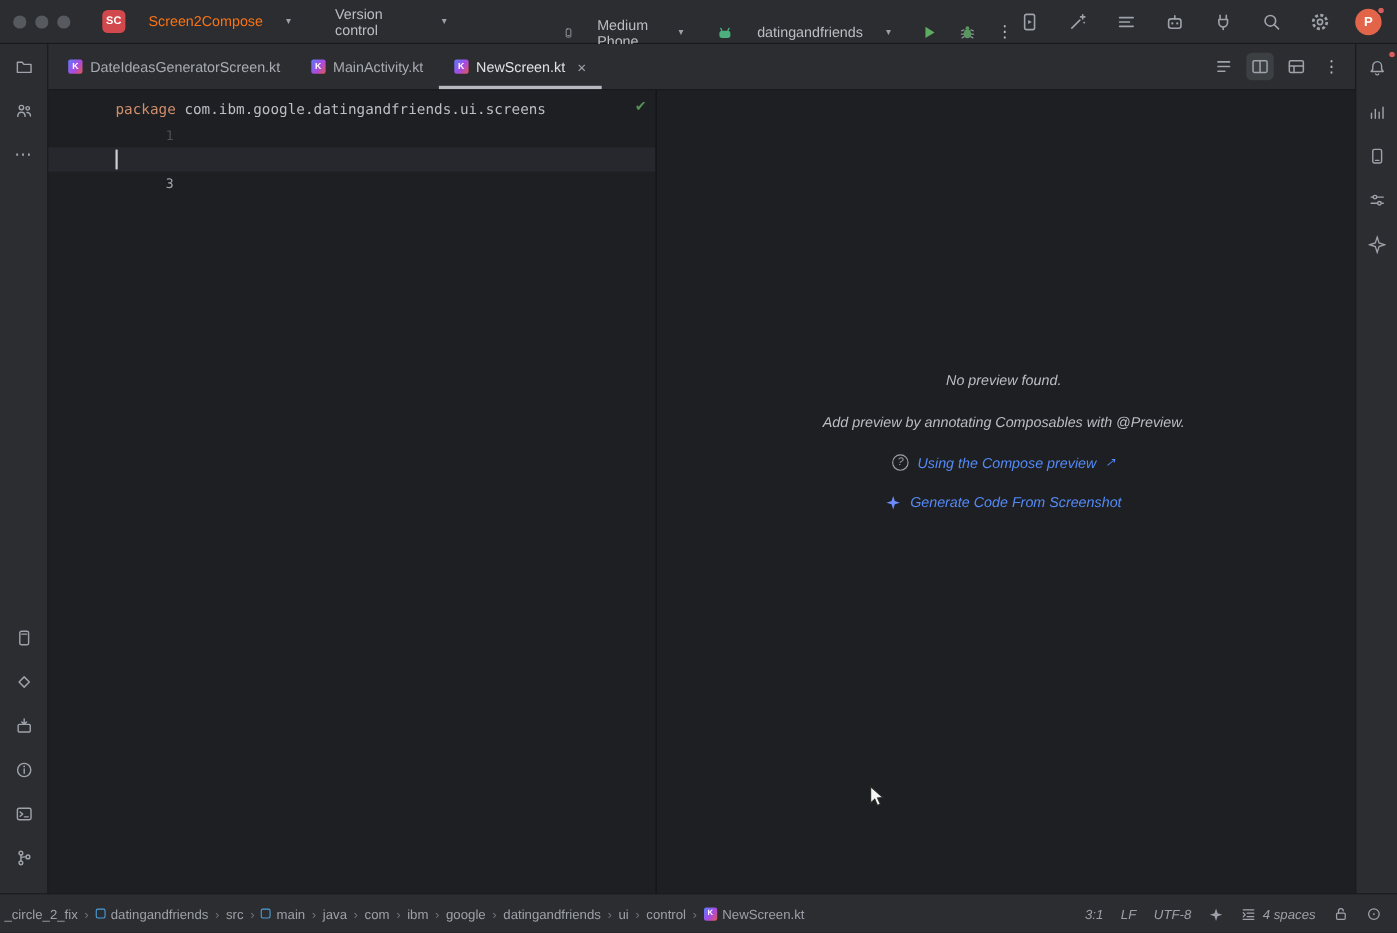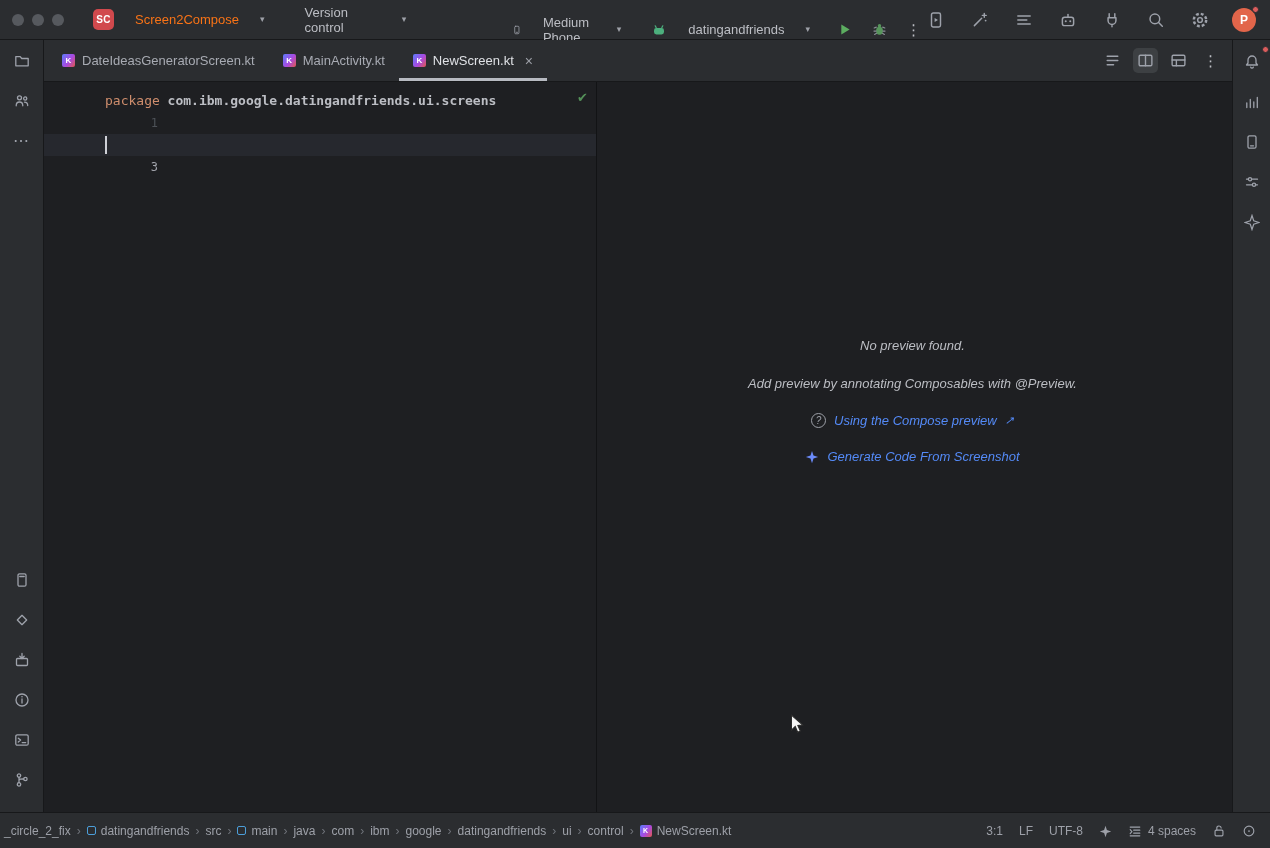--- a/index.html
+++ b/index.html
@@ -97,21 +97,21 @@
   .editor{
     width:552px;flex:0 0 552px;background:var(--bg-editor);position:relative;
     font-family:"DejaVu Sans Mono",monospace;font-size:13px;padding-top:8px;
   }
   .line{height:22px;line-height:22px;position:relative;white-space:pre;}
   .line.current{background:#26282e;}
   .ln{display:inline-block;width:20px;text-align:right;color:#4d5157;font-size:12px;}
   .line.current .ln{color:#a1a3ab;}
   .code{position:absolute;left:61px;top:0;}
   .kw{color:var(--keyword);}
-  .code-rest{color:var(--text);font-weight:bold;}
+  .code-rest{color:var(--text);}
   .caret{position:absolute;left:61px;top:2px;width:1.5px;height:18px;background:#ced0d6;}
   .inspect{position:absolute;top:8px;right:8px;color:var(--check);font-size:13px;font-family:"DejaVu Sans",sans-serif;}
 
   
   .preview{flex:1;background:var(--bg-editor);border-left:1px solid #121315;position:relative;}
   .preview-messages{position:absolute;top:255px;left:0;right:4px;text-align:center;font-size:13px;font-style:italic;}
   .msg{margin:0 0 21px;line-height:17px;color:var(--text);}
   .link-row{display:flex;align-items:center;justify-content:center;gap:8px;margin-bottom:21px;font-size:13px;}
   .link{color:var(--blue);cursor:pointer;text-align:right;}
   .help-circle{
@@ -124,21 +124,21 @@
   .statusbar{
     height:36px;background:var(--bg-panel);border-top:1px solid var(--border);
     display:flex;align-items:center;font-size:12px;color:var(--text-dim);
     padding:0 12px 0 4px;
   }
   .crumbs{display:flex;align-items:flex-end;min-width:0;white-space:nowrap;}
   .crumb{display:flex;align-items:center;gap:5px;cursor:pointer;}
   .sep{margin:0 6px;color:var(--text-dimmer);}
   .module-ico{width:9px;height:9px;border:1.5px solid #4c9ed9;border-radius:2px;flex:0 0 auto;}
   .kt-ico.small{width:12px;height:12px;font-size:7px;}
-  .status-right{margin-left:auto;display:flex;align-items:flex-end;gap:16px;padding-right:2px;}
+  .status-right{margin-left:auto;display:flex;align-items:flex-end;gap:16px;padding-right:2px;font-style:italic;}
   .status-item{display:flex;align-items:center;gap:6px;cursor:pointer;color:var(--text-dim);}
 
   
   .mouse-cursor{position:absolute;left:788px;top:714px;z-index:50;pointer-events:none;}
 </style>
 </head>
 <body>
 
 <div class="window">
 

